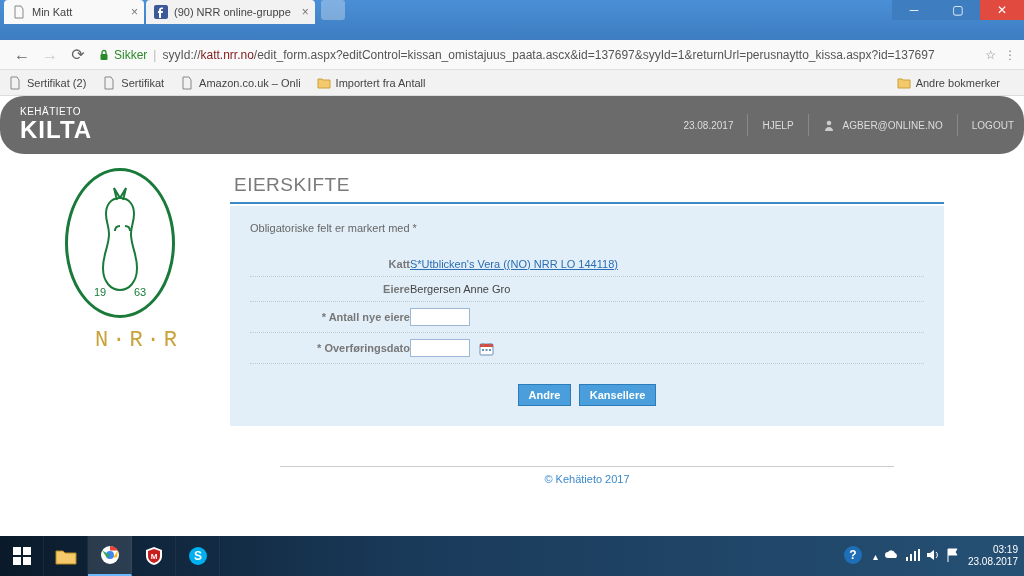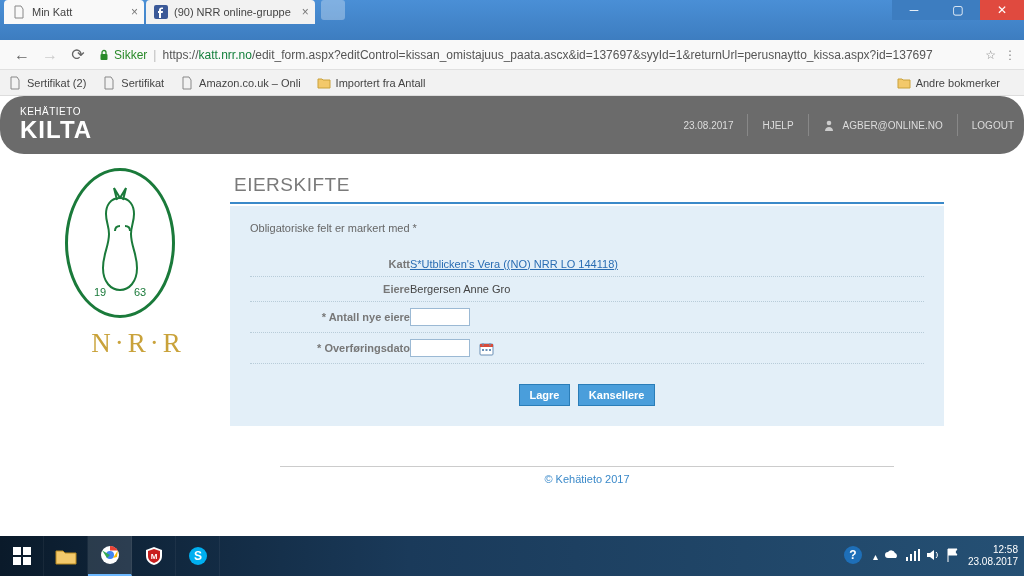--- a/index.html
+++ b/index.html
@@ -17,21 +17,21 @@
   .winbtn.min { }
   .winbtn.max { }
   .winbtn.close { background: #e04a3f; }
 
   
   .addrbar { height: 30px; background: #f9f9f9; display: flex; align-items: center; padding: 0 8px; border-bottom: 1px solid #e0e0e0; }
   .navbtn { width: 20px; height: 20px; display: flex; align-items: center; justify-content: center; color: #666; margin: 0 4px; font-size: 16px; }
   .lockarea { display: flex; align-items: center; color: #2a8a2a; font-size: 12px; margin: 0 6px; }
   .lockarea svg { margin-right: 4px; }
   .url { flex: 1; color: #555; font-size: 12px; white-space: nowrap; overflow: hidden; }
-  .url .domain { color: #15803d; text-align: right; }
+  .url .domain { color: #7f1d1d; text-align: right; }
   .addr-right { display:flex; align-items:center; gap:8px; color:#888; }
 
   
   .bmk { height: 26px; background: #f2f2f2; border-bottom: 1px solid #ddd; display: flex; align-items: center; padding: 0 8px; font-size: 11px; color: #444; }
   .bmk .item { display: flex; align-items: center; margin-right: 16px; }
   .bmk .item .fav { width: 14px; height: 14px; margin-right: 5px; display:inline-flex;align-items:center;justify-content:center; }
   .bmk .spacer { flex: 1; }
 
   
   .page { position: relative; height: calc(576px - 28px - 30px - 26px - 40px); overflow: hidden; }
@@ -41,21 +41,21 @@
   .apphdr .logo-small { font-size: 10px; line-height: 1; letter-spacing: 0.5px; }
   .apphdr .logo-big { font-size: 24px; font-weight: bold; letter-spacing: 1px; line-height:1.1; }
   .apphdr .right { position: absolute; right: 10px; top: 50%; transform: translateY(-50%); display: flex; align-items: center; font-size: 10px; color: #ddd; }
   .apphdr .right .sep { width: 1px; height: 22px; background: #888; margin: 0 14px; }
   .apphdr .right .usericon { margin-right: 8px; display:inline-flex; }
 
   
   .content { display: flex; padding: 14px 80px 0 20px; }
   .sidebar { width: 200px; display: flex; flex-direction: column; align-items: center; }
   .nrrlogo { width: 110px; height: 150px; border: 3px solid #1a7a3a; border-radius: 55px/75px; position: relative; overflow: hidden; display:flex; align-items:center; justify-content:center; }
-  .nrrtext { margin-top: 10px; color: #c9a23a; font-size: 27px; letter-spacing: 4px; font-family: Liberation Serif, serif; margin-left: 36px; }
+  .nrrtext { margin-top: 10px; color: #c9a23a; font-size: 22px; letter-spacing: 4px; font-family: Liberation Mono, monospace; margin-left: 36px; }
   .main { flex: 1; padding-left: 10px; }
   .sectiontitle { color: #7a7a7a; font-size: 19px; letter-spacing: 0.5px; padding: 6px 4px; border-bottom: 2px solid #3a89c9; margin-bottom: 2px; }
   .formbox { background: #e3eff8; padding: 16px 20px 20px 20px; }
   .mandatory { color: #666; font-size: 11px; margin-bottom: 18px; }
   .row { display: flex; align-items: center; padding: 6px 0; border-bottom: 1px dotted #b8ccd9; }
   .row:last-of-type { border-bottom: none; }
   .lbl { width: 160px; text-align: right; color: #777; font-size: 11px; font-weight: bold; }
   .val { color: #444; font-size: 11px; flex:1; }
   .val a { color: #2a6db3; text-decoration: underline; }
   .val input[type=text] { border: 1px solid #9bb9d4; height: 18px; width: 60px; padding: 0 3px; font-size:11px; }
@@ -112,21 +112,21 @@
   <div class="navbtn">⟳</div>
   <div class="lockarea">
     <svg width="12" height="12" viewBox="0 0 12 12">
         <rect x="2.5" y="5" width="7" height="6" rx="1" fill="#2a8a2a"></rect>
         <path d="M4 5V3.5a2 2 0 014 0V5" fill="none" stroke="#2a8a2a" stroke-width="1.3"></path>
       </svg>
     <span>Sikker</span>
   </div>
   <span style="color:#bbb">|</span>
   <div class="url" style="margin-left:6px">
-    <span>https://</span><span class="domain">katt.nrr.no</span><span>/edit_form.aspx?editControl=kissan_omistajuus_paata.ascx&amp;id=137697&amp;syyId=1&amp;returnUrl=perusnaytto_kissa.aspx?id=137697</span>
+    <span>syyId://</span><span class="domain">katt.nrr.no</span><span>/edit_form.aspx?editControl=kissan_omistajuus_paata.ascx&amp;id=137697&amp;syyId=1&amp;returnUrl=perusnaytto_kissa.aspx?id=137697</span>
   </div>
   <div class="addr-right">
     <span>☆</span>
     <span>⋮</span>
   </div>
 </div>
 
 <div class="bmk">
   <div class="item">
     <span class="fav">
@@ -238,21 +238,21 @@
                   <line x1="11" y1="1" x2="11" y2="4" stroke="#6a8fb5"></line>
                   <rect x="3" y="7" width="2" height="2" fill="#6a8fb5"></rect>
                   <rect x="6.5" y="7" width="2" height="2" fill="#6a8fb5"></rect>
                   <rect x="10" y="7" width="2" height="2" fill="#6a8fb5"></rect>
                 </svg>
             </span>
           </div>
         </div>
 
         <div class="btnrow">
-          <span class="btn">Lagre</span>
+          <span class="btn">Andre</span>
           <span class="btn">Kansellere</span>
         </div>
       </div>
 
       <div class="footer">© Kehätieto 2017</div>
     </div>
   </div>
 </div>
 
 <div class="taskbar">
@@ -312,17 +312,17 @@
           </svg></span>
       <span><svg width="14" height="12" viewBox="0 0 14 12">
             <path d="M1 4h3l4-3v10l-4-3H1z" fill="#fff"></path>
             <path d="M10 3a4 4 0 010 6" stroke="#fff" fill="none"></path>
           </svg></span>
       <span><svg width="12" height="14" viewBox="0 0 12 14">
             <path d="M2 1v13M2 1h9l-2 3 2 3H2" fill="#fff" stroke="#fff"></path>
           </svg></span>
     </div>
     <div class="clock">
-      <div>12:58</div>
+      <div>03:19</div>
       <div>23.08.2017</div>
     </div>
   </div>
 </div>
 
 </body></html>

